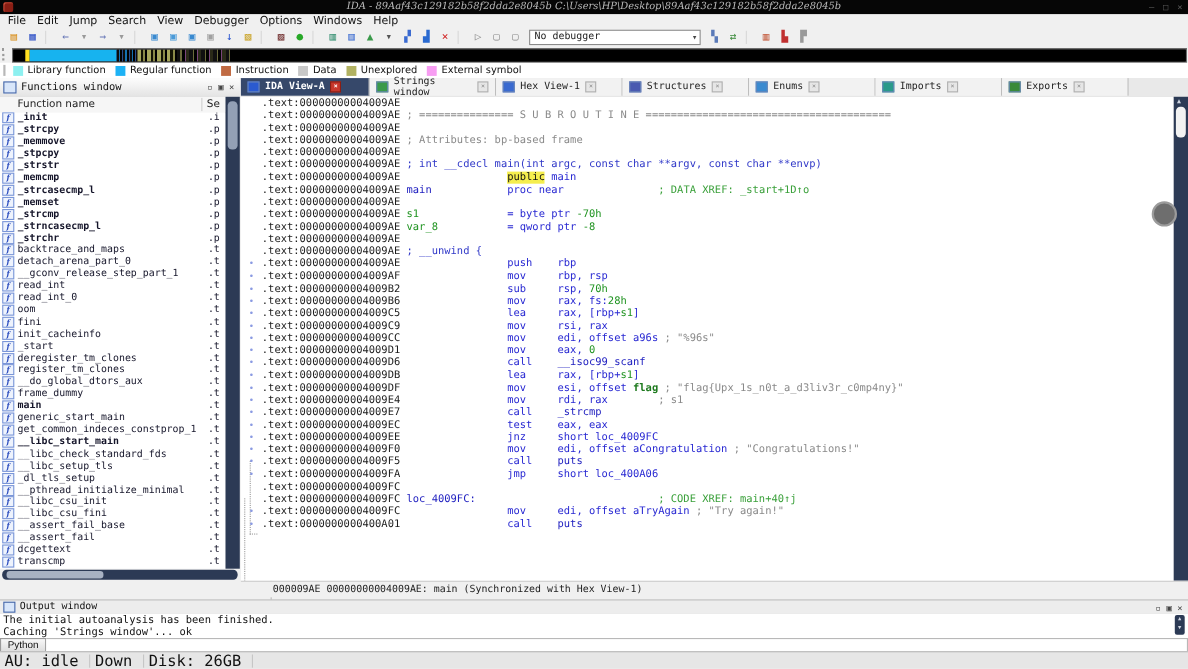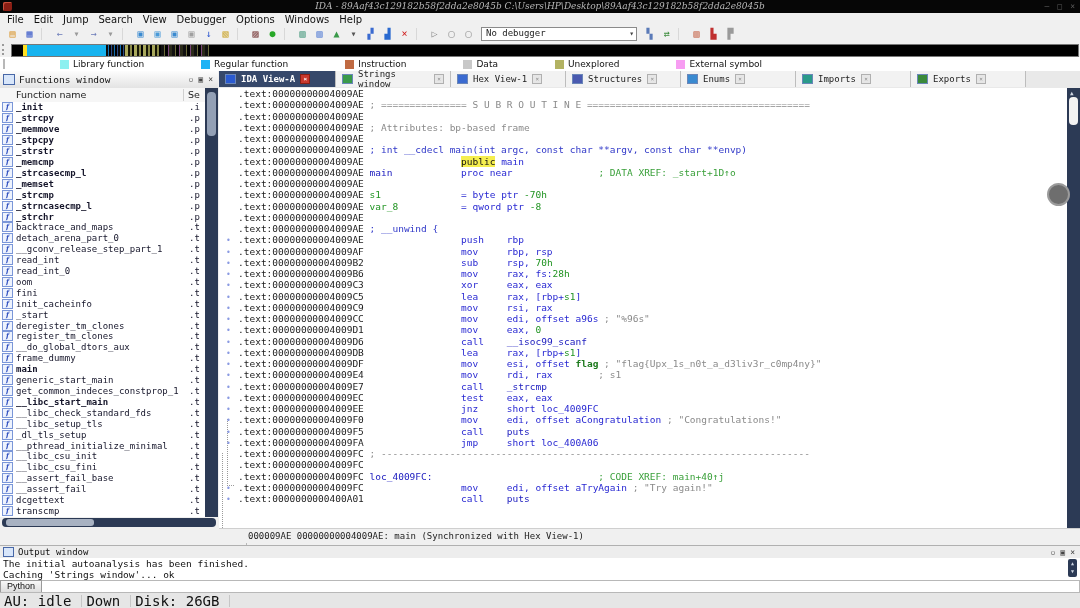--- a/index.html
+++ b/index.html
@@ -32,21 +32,21 @@
            display:flex;overflow:hidden;}
   .seg{height:100%;}
   .stripeA{background:repeating-linear-gradient(90deg,#0c0c0c 0 2px,#1470b0 2px 3px,#000 3px 5px,#2a4a8a 5px 6px);}
   .stripeB{background:repeating-linear-gradient(90deg,#a8a85c 0 3px,#151505 3px 5px,#8a8a48 5px 7px,#000 7px 9px);}
   .stripeC{background:repeating-linear-gradient(90deg,#101010 0 3px,#6a6a3a 3px 4px,#000 4px 7px,#7a467a 7px 8px,#2a2a18 8px 11px);}
   
   .legend{position:absolute;left:0;top:57px;width:1080px;height:14px;background:#fff;border-bottom:1px solid #c6c6c6;
           display:flex;align-items:center;padding-left:12px;gap:9px;font-family:"DejaVu Sans",sans-serif;
           font-size:9px;color:#111;}
   .legend:before{content:"";position:absolute;left:3px;top:2px;height:10px;border-left:2px solid #b8b8b8;}
-  .legend-item{display:flex;align-items:center;gap:4px;margin-left:48px;}
+  .legend-item{display:flex;align-items:center;gap:4px;}
   .legend-swatch{width:9px;height:9px;display:inline-block;}
   
   .main{position:absolute;left:0;top:71px;width:1080px;height:474px;background:#f0f0f0;}
   .fnpanel{position:absolute;left:0;top:0;width:218px;height:474px;border-right:1px solid #b8b8b8;padding-left:28px;}
   .panel-titlebar{position:absolute;left:0;top:0;width:218px;height:17px;background:linear-gradient(#fdfdfd,#e3e3e3);
                   border-bottom:1px solid #c2c2c2;display:flex;align-items:center;font-size:9.5px;color:#111;}
   .panel-titlebar .p-icon{width:10px;height:9px;border:1px solid #4868a8;background:#d8e6fa;margin:0 4px 0 3px;}
   .panel-btns{margin-left:auto;display:flex;gap:5px;padding-right:5px;color:#444;font-size:8px;}
   .fn-header{position:absolute;left:0;top:17px;width:218px;height:14px;background:#f6f6f6;border-bottom:1px solid #d6d6d6;
              font-family:"DejaVu Sans",sans-serif;font-size:9.5px;color:#222;}
@@ -489,36 +489,34 @@
           <div class="asm-line"><span class="asm-dot"> </span><span class="t-a">.text:00000000004009AE </span><span class="t-f">main</span><span class="t-t">            </span><span class="t-i">proc near</span><span class="t-t">               </span><span class="t-x">; DATA XREF: _start+1D↑o</span></div>
           <div class="asm-line"><span class="asm-dot"> </span><span class="t-a">.text:00000000004009AE</span></div>
           <div class="asm-line"><span class="asm-dot"> </span><span class="t-a">.text:00000000004009AE </span><span class="t-v">s1</span><span class="t-t">              </span><span class="t-i">= byte ptr </span><span class="t-n">-70h</span></div>
           <div class="asm-line"><span class="asm-dot"> </span><span class="t-a">.text:00000000004009AE </span><span class="t-v">var_8</span><span class="t-t">           </span><span class="t-i">= qword ptr </span><span class="t-n">-8</span></div>
           <div class="asm-line"><span class="asm-dot"> </span><span class="t-a">.text:00000000004009AE</span></div>
           <div class="asm-line"><span class="asm-dot"> </span><span class="t-a">.text:00000000004009AE </span><span class="t-p">; __unwind {</span></div>
           <div class="asm-line"><span class="asm-dot">•</span><span class="t-a">.text:00000000004009AE </span><span class="t-t">                </span><span class="t-i">push    rbp</span></div>
           <div class="asm-line"><span class="asm-dot">•</span><span class="t-a">.text:00000000004009AF </span><span class="t-t">                </span><span class="t-i">mov     rbp, rsp</span></div>
           <div class="asm-line"><span class="asm-dot">•</span><span class="t-a">.text:00000000004009B2 </span><span class="t-t">                </span><span class="t-i">sub     rsp, </span><span class="t-n">70h</span></div>
           <div class="asm-line"><span class="asm-dot">•</span><span class="t-a">.text:00000000004009B6 </span><span class="t-t">                </span><span class="t-i">mov     rax, fs:</span><span class="t-n">28h</span></div>
-          <div class="asm-line"><span class="asm-dot">•</span><span class="t-a">.text:00000000004009C3 </span><span class="t-t">                </span><span class="t-i">xor     eax, eax</span></div>
           <div class="asm-line"><span class="asm-dot">•</span><span class="t-a">.text:00000000004009C5 </span><span class="t-t">                </span><span class="t-i">lea     rax, [rbp+</span><span class="t-v">s1</span><span class="t-i">]</span></div>
           <div class="asm-line"><span class="asm-dot">•</span><span class="t-a">.text:00000000004009C9 </span><span class="t-t">                </span><span class="t-i">mov     rsi, rax</span></div>
           <div class="asm-line"><span class="asm-dot">•</span><span class="t-a">.text:00000000004009CC </span><span class="t-t">                </span><span class="t-i">mov     edi, offset a96s</span><span class="t-c"> ; "%96s"</span></div>
           <div class="asm-line"><span class="asm-dot">•</span><span class="t-a">.text:00000000004009D1 </span><span class="t-t">                </span><span class="t-i">mov     eax, </span><span class="t-n">0</span></div>
           <div class="asm-line"><span class="asm-dot">•</span><span class="t-a">.text:00000000004009D6 </span><span class="t-t">                </span><span class="t-i">call    </span><span class="t-f">__isoc99_scanf</span></div>
           <div class="asm-line"><span class="asm-dot">•</span><span class="t-a">.text:00000000004009DB </span><span class="t-t">                </span><span class="t-i">lea     rax, [rbp+</span><span class="t-v">s1</span><span class="t-i">]</span></div>
           <div class="asm-line"><span class="asm-dot">•</span><span class="t-a">.text:00000000004009DF </span><span class="t-t">                </span><span class="t-i">mov     esi, offset </span><span class="t-d">flag</span><span class="t-c"> ; "flag{Upx_1s_n0t_a_d3liv3r_c0mp4ny}"</span></div>
           <div class="asm-line"><span class="asm-dot">•</span><span class="t-a">.text:00000000004009E4 </span><span class="t-t">                </span><span class="t-i">mov     rdi, rax</span><span class="t-c">        ; s1</span></div>
           <div class="asm-line"><span class="asm-dot">•</span><span class="t-a">.text:00000000004009E7 </span><span class="t-t">                </span><span class="t-i">call    </span><span class="t-f">_strcmp</span></div>
           <div class="asm-line"><span class="asm-dot">•</span><span class="t-a">.text:00000000004009EC </span><span class="t-t">                </span><span class="t-i">test    eax, eax</span></div>
           <div class="asm-line"><span class="asm-dot">•</span><span class="t-a">.text:00000000004009EE </span><span class="t-t">                </span><span class="t-i">jnz     short loc_4009FC</span></div>
           <div class="asm-line"><span class="asm-dot">•</span><span class="t-a">.text:00000000004009F0 </span><span class="t-t">                </span><span class="t-i">mov     edi, offset aCongratulation</span><span class="t-c"> ; "Congratulations!"</span></div>
           <div class="asm-line"><span class="asm-dot">•</span><span class="t-a">.text:00000000004009F5 </span><span class="t-t">                </span><span class="t-i">call    </span><span class="t-f">puts</span></div>
           <div class="asm-line"><span class="asm-dot">•</span><span class="t-a">.text:00000000004009FA </span><span class="t-t">                </span><span class="t-i">jmp     short loc_400A06</span></div>
-          <div class="asm-line"><span class="asm-dot"> </span><span class="t-a">.text:00000000004009FC </span><span class="t-c">; ---------------------------------------------------------------------------</span></div>
           <div class="asm-line"><span class="asm-dot"> </span><span class="t-a">.text:00000000004009FC</span></div>
           <div class="asm-line"><span class="asm-dot"> </span><span class="t-a">.text:00000000004009FC </span><span class="t-l">loc_4009FC:</span><span class="t-t">                             </span><span class="t-x">; CODE XREF: main+40↑j</span></div>
           <div class="asm-line"><span class="asm-dot">•</span><span class="t-a">.text:00000000004009FC </span><span class="t-t">                </span><span class="t-i">mov     edi, offset aTryAgain</span><span class="t-c"> ; "Try again!"</span></div>
           <div class="asm-line"><span class="asm-dot">•</span><span class="t-a">.text:0000000000400A01 </span><span class="t-t">                </span><span class="t-i">call    </span><span class="t-f">puts</span></div>
         </div>
       <div class="jline jl1"></div>
       <div class="jline jl2"></div>
       <div class="offarrow">↓</div>
     </div>
     <div class="asm-vscroll">

